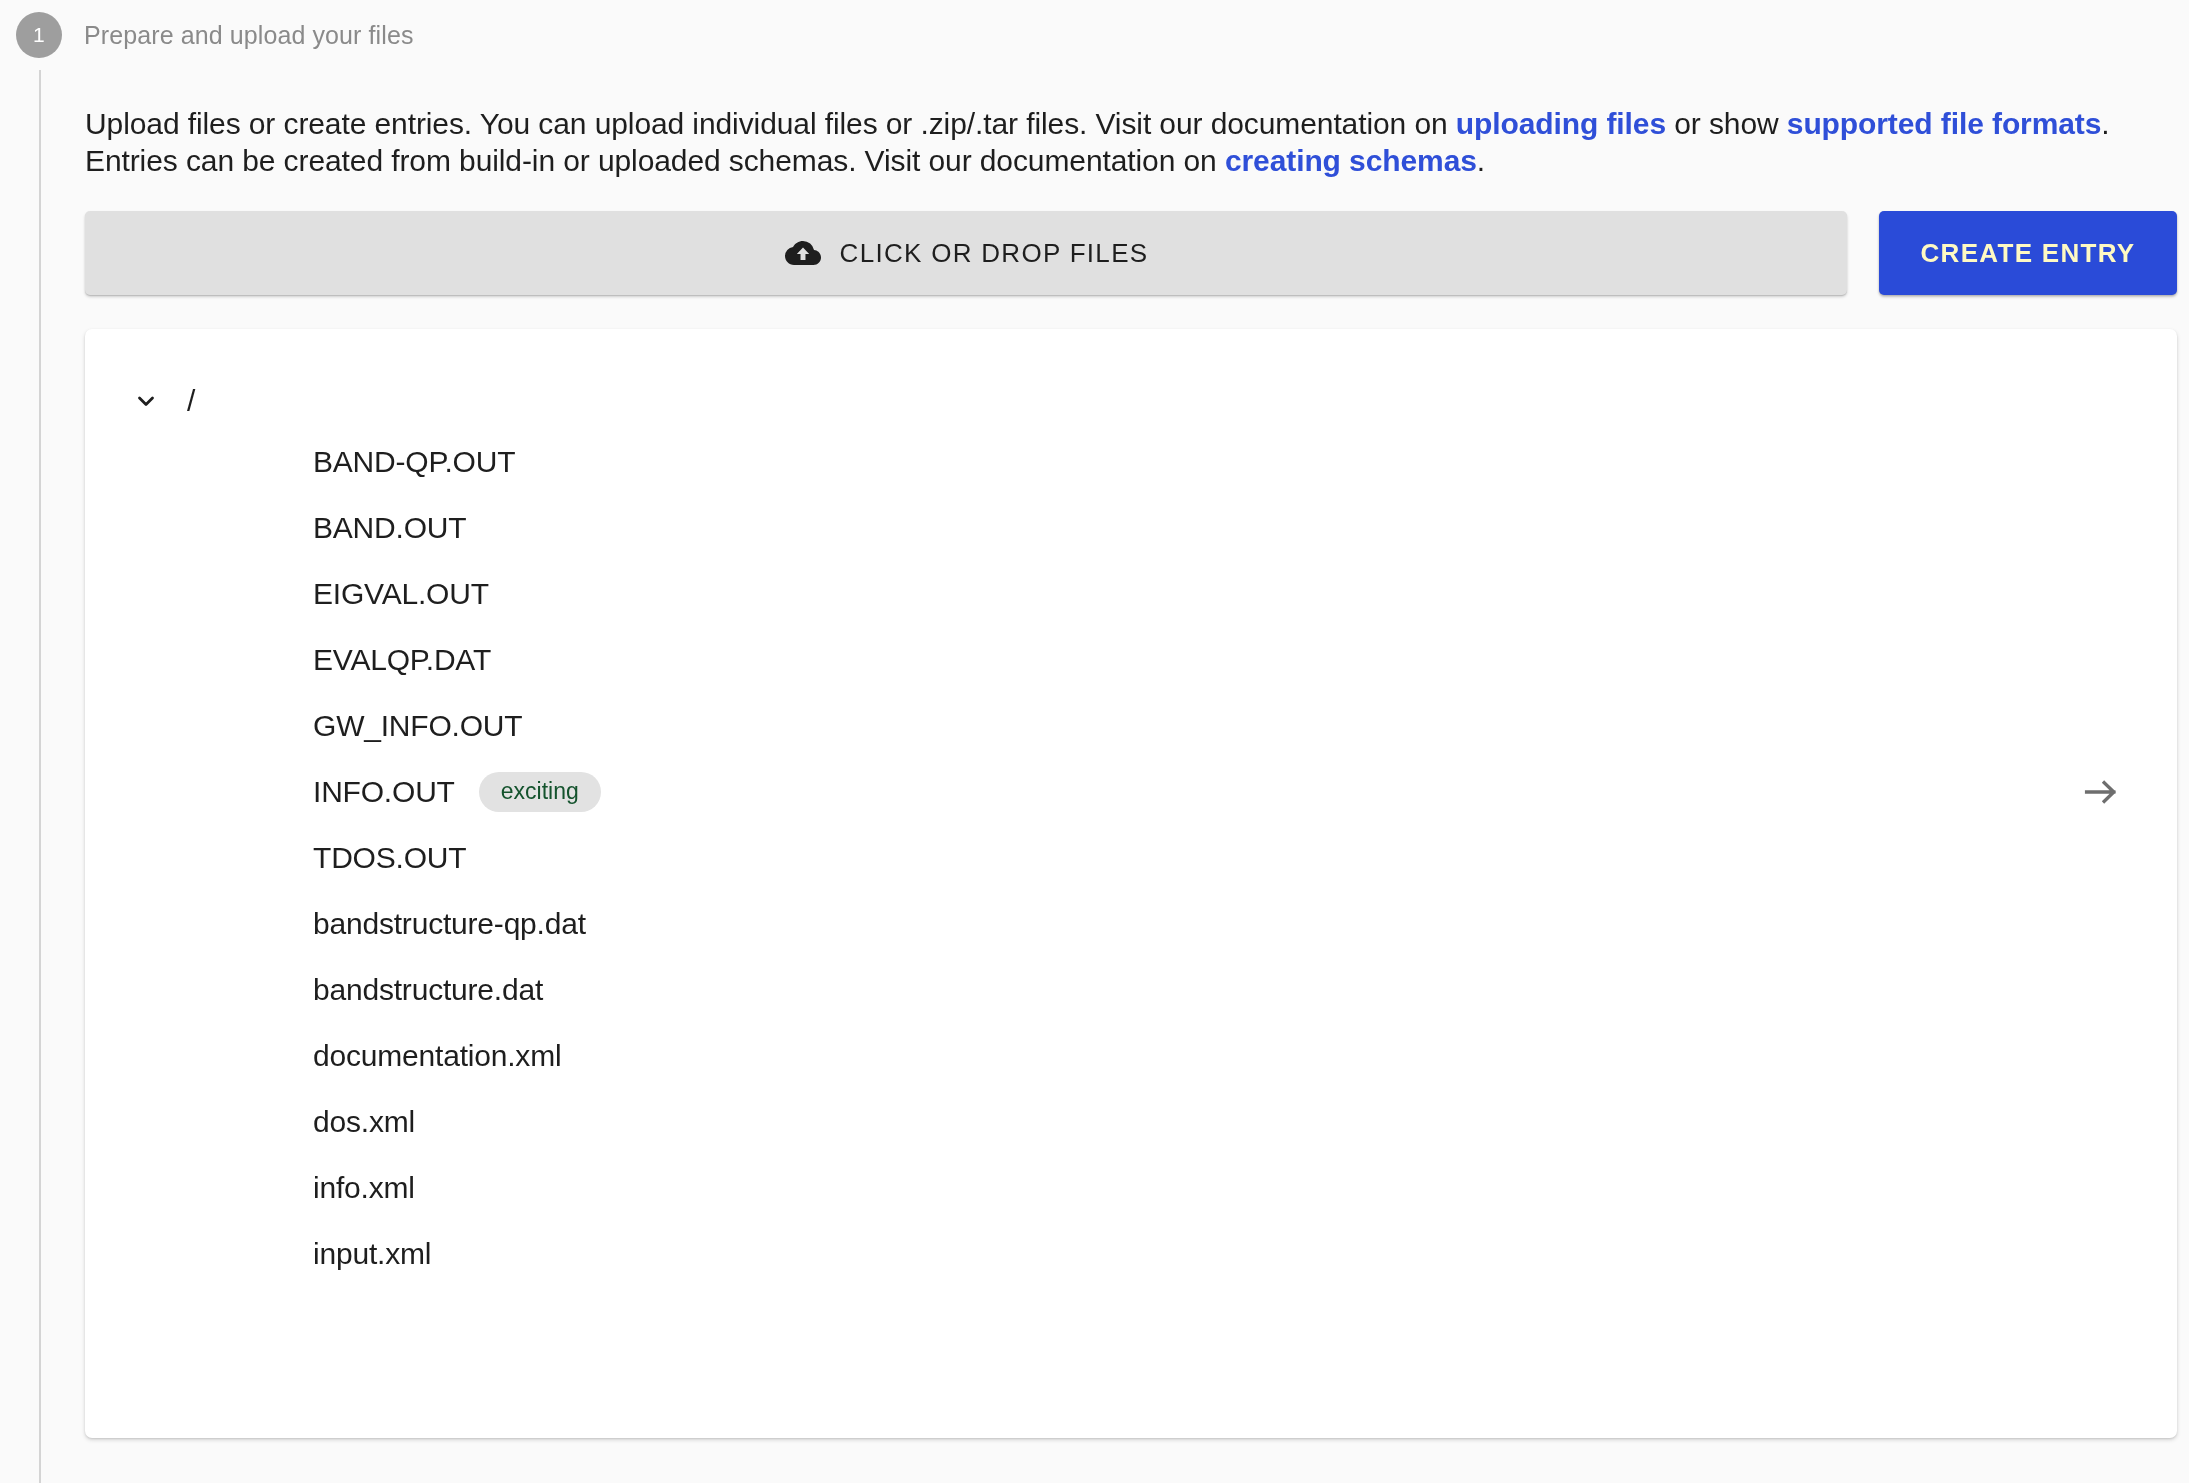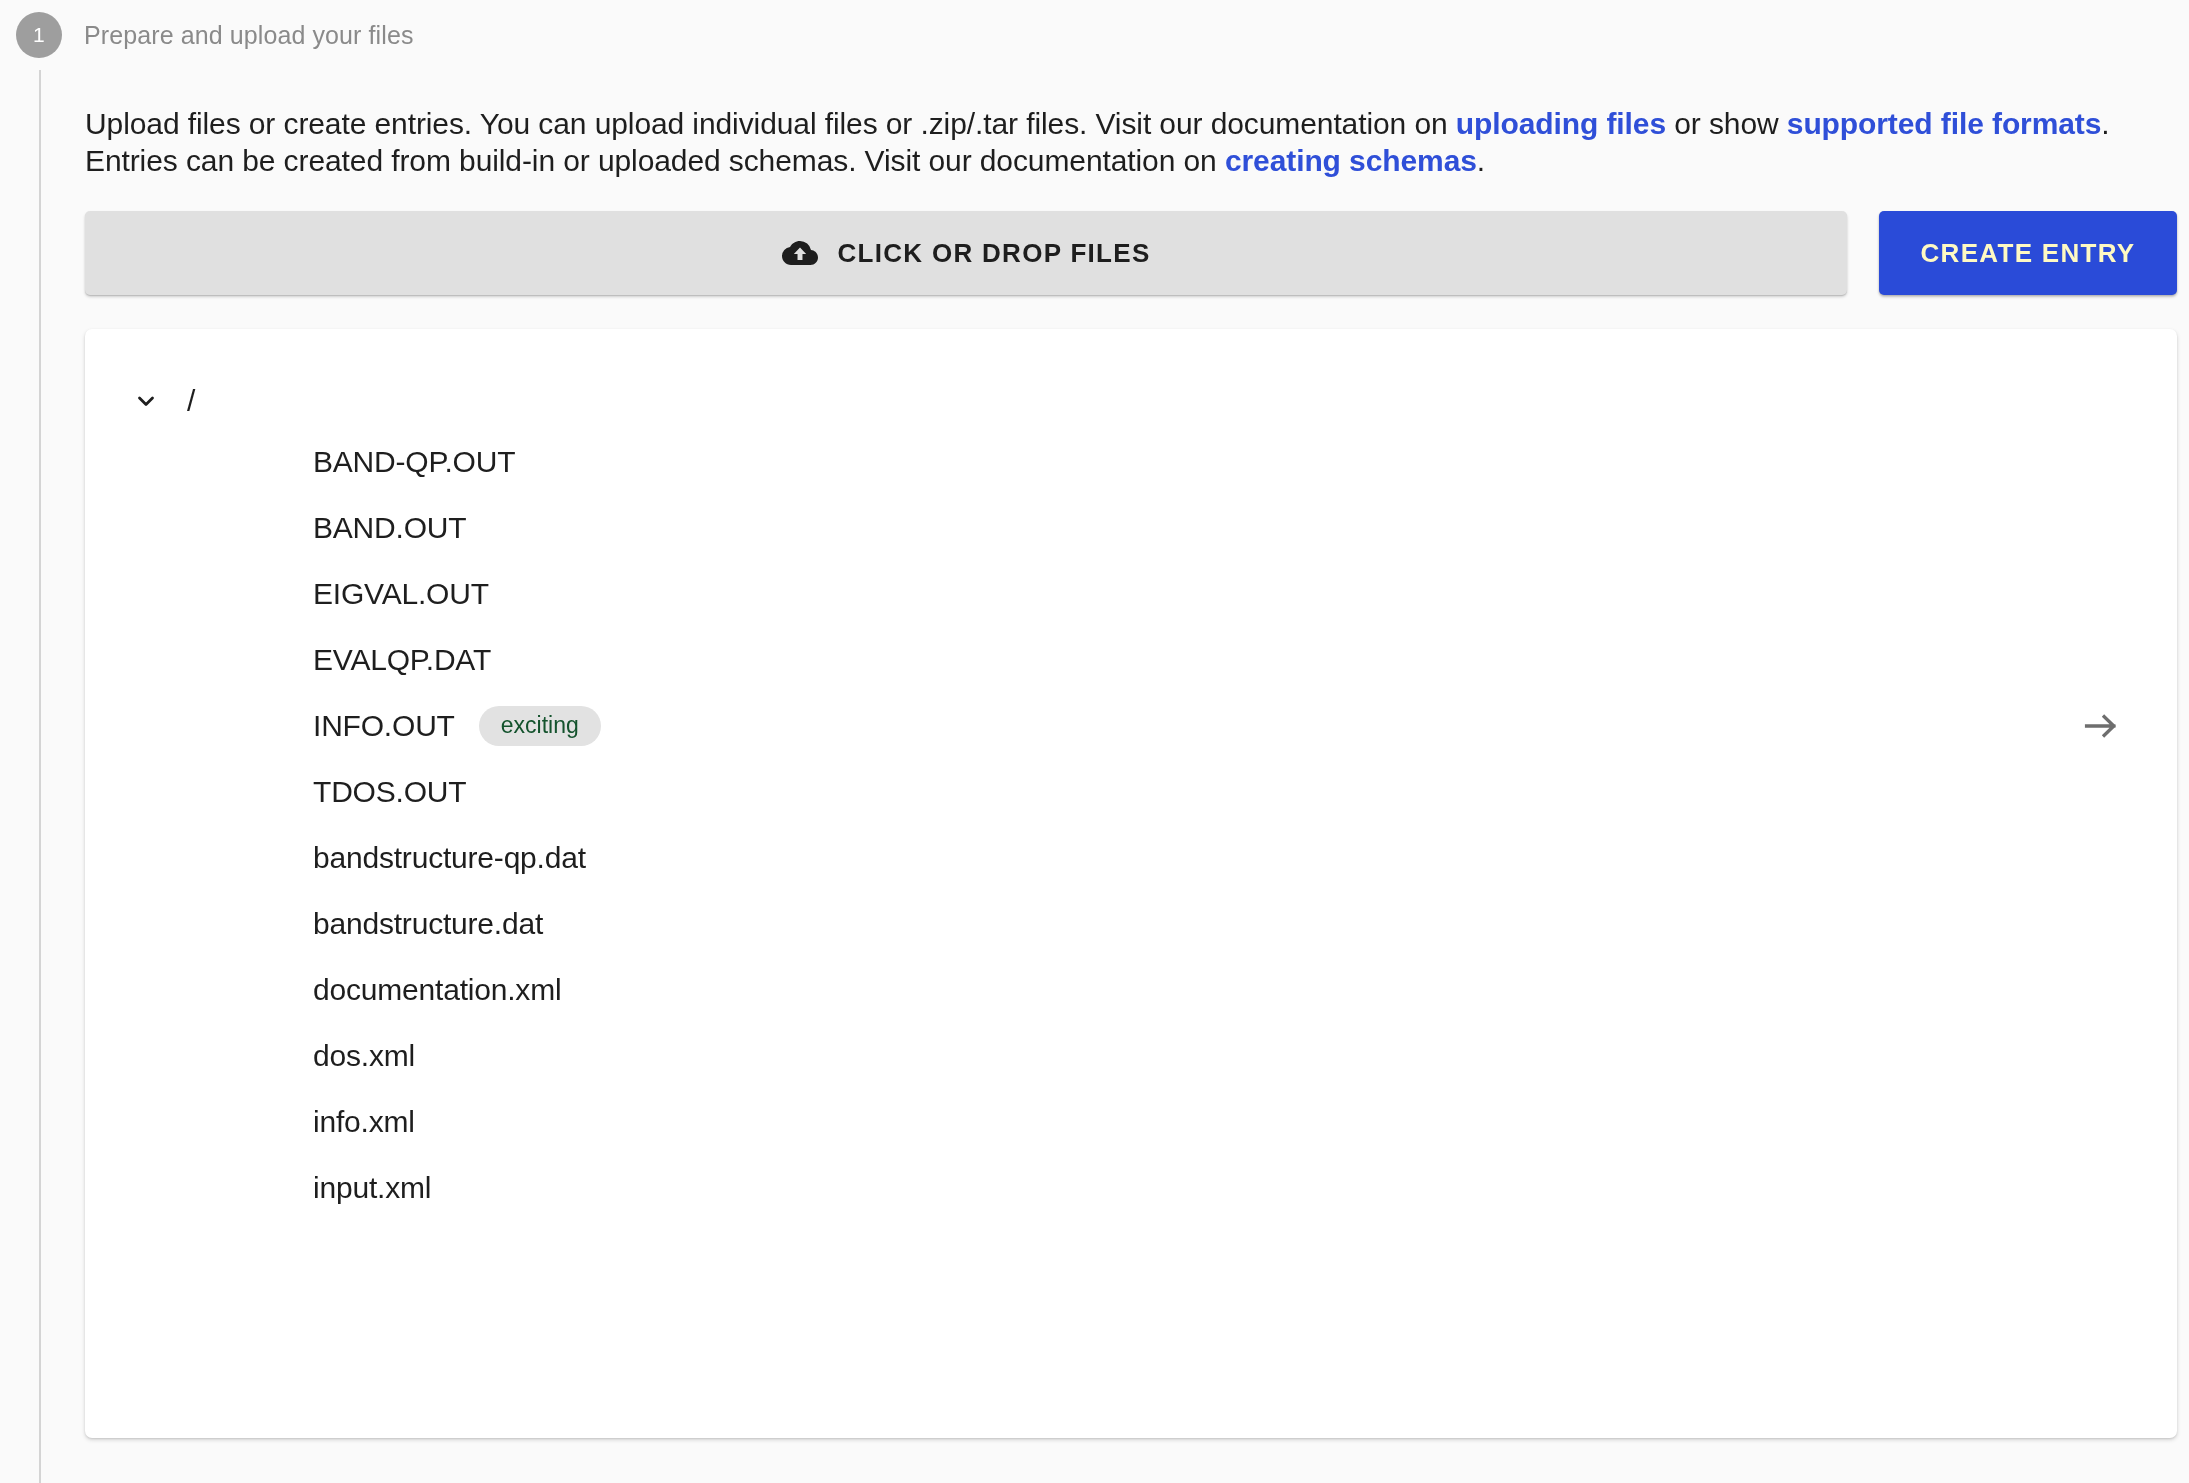--- a/index.html
+++ b/index.html
@@ -108,21 +108,21 @@
     display: flex;
     align-items: center;
     justify-content: center;
     gap: 18px;
     cursor: pointer;
     user-select: none;
   }
 
   .dropzone .label {
     font-size: 26px;
-    font-weight: bold;
+    font-weight: normal;
     letter-spacing: 1.3px;
     color: #1e1e1e;
   }
 
   .cloud-icon {
     width: 38px;
     height: 30px;
     display: block;
   }
 
@@ -285,20 +285,26 @@
   </li>
 
 
   <li class="tree-item">
     <span class="fname">EVALQP.DAT</span>
 
     <span class="row-spacer"></span>
 
   </li>
 
+  <li class="tree-item">
+    <span class="fname">GW_INFO.OUT</span>
+
+    <span class="row-spacer"></span>
+
+  </li>
 
   <li class="tree-item">
     <span class="fname">INFO.OUT</span>
     <span class="chip">exciting</span>
     <span class="row-spacer"></span>
     <span>
       <svg class="arrow-icon" viewBox="0 0 24 20" xmlns="http://www.w3.org/2000/svg" aria-hidden="true">
         <path d="M3 10 H20 M14 4.2 L20 10 L14 15.8" fill="none" stroke="#6e6e6e" stroke-width="2.1" stroke-linecap="square" stroke-linejoin="miter"></path>
       </svg>
     </span>

